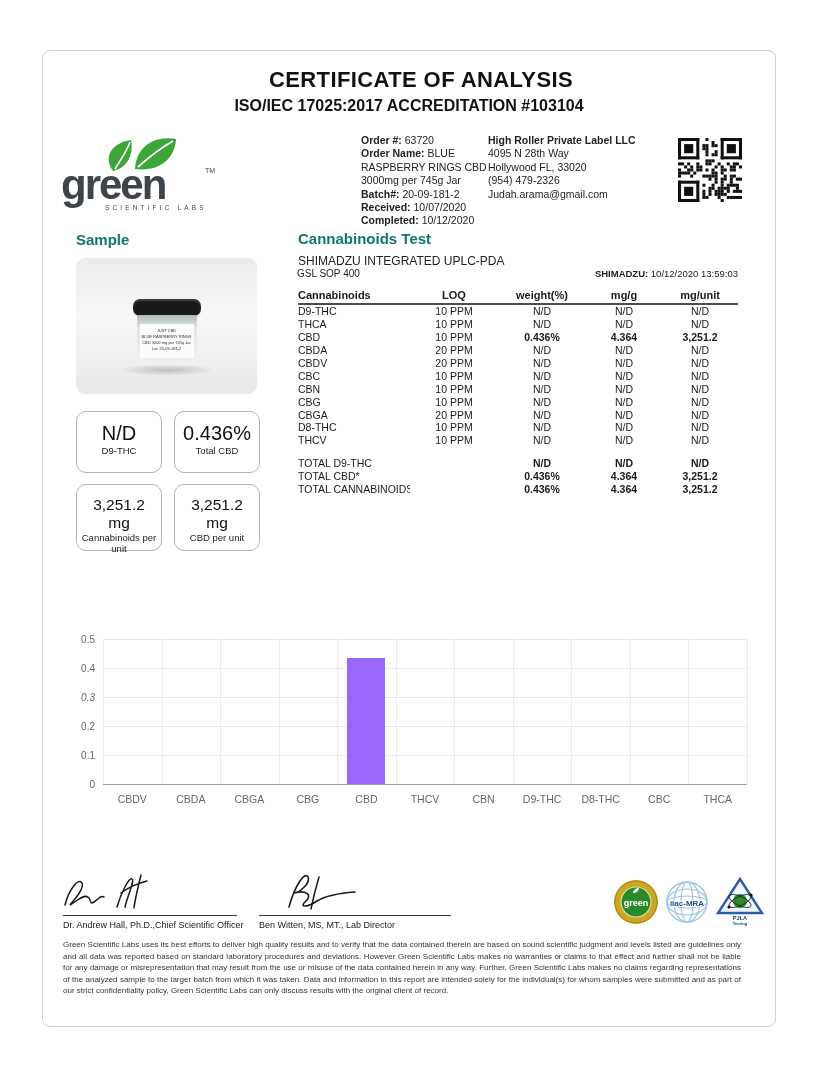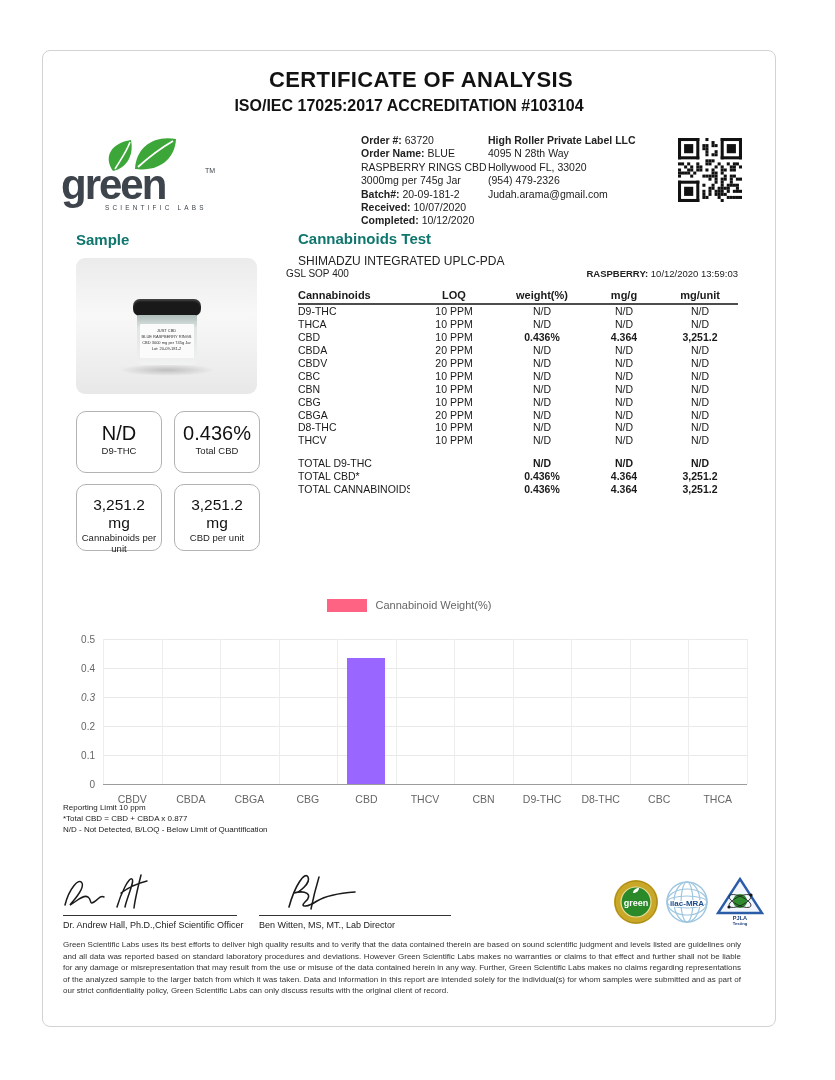--- a/index.html
+++ b/index.html
@@ -32,21 +32,21 @@
   .jar-label div{font-size:4px;line-height:6px;text-align:center;color:#333;white-space:nowrap;overflow:hidden;}
   
   .rbox{position:absolute;border:1px solid #b3b3b3;border-radius:10px;background:#fff;text-align:center;box-sizing:border-box;padding:0 4px;}
   .rbox .val{color:#111;}
   .rbox .cap{font-size:9.5px;line-height:11px;color:#222;}
   .rbox.big .val{margin-top:10px;font-size:20px;}
   .rbox.small .val{margin-top:11px;font-size:15.5px;}
   .unit-note{left:33px;top:511px;width:195px;font-size:9.5px;line-height:12.5px;color:#222;}
   
   .method1{left:255px;top:203px;font-size:12px;color:#222;}
-  .method2{left:243px;top:217px;font-size:10px;color:#222;}
+  .method2{left:254px;top:217px;font-size:10px;color:#222;}
   .uploaded{left:445px;top:217px;width:250px;text-align:right;font-size:9.5px;color:#222;}
   .uploaded b{font-weight:bold;}
   
   .ctable{left:255px;top:235px;width:440px;font-size:10.5px;color:#1a1a1a;}
   .trow{display:flex;height:12.9px;align-items:center;}
   .trow.th{font-weight:bold;font-size:11px;height:17px;border-bottom:2px solid #4d4d4d;}
   .c{overflow:hidden;white-space:nowrap;}
   .c0{width:112px;text-align:left;}
   .c1{width:88px;text-align:center;}
   .c2{width:88px;text-align:center;}
@@ -266,21 +266,21 @@
         </div>
     </div>
   </div>
 
   <div id="result-boxes"></div>
 
   <div class="abs section-heading" id="test-heading">Cannabinoids Test</div>
   <div class="abs method1">SHIMADZU INTEGRATED UPLC-PDA</div>
   <div class="abs method2">GSL SOP 400</div>
   <div class="abs uploaded">
-    <b>RASPBERRY:</b>
+    <b>SHIMADZU:</b>
     <span>10/12/2020 13:59:03</span>
   </div>
 
   <div class="abs ctable" id="ctable">
       <div class="trow th">
         <div class="c c0">Cannabinoids</div>
         <div class="c c1">LOQ</div>
         <div class="c c2">weight(%)</div>
         <div class="c c3">mg/g</div>
         <div class="c c4">mg/unit</div>
@@ -380,24 +380,20 @@
       <div class="trow">
         <div class="c c0">TOTAL CANNABINOIDS</div>
         <div class="c c1"></div>
         <div class="c c2" style="font-weight: bold;">0.436%</div>
         <div class="c c3" style="font-weight: bold;">4.364</div>
         <div class="c c4" style="font-weight: bold;">3,251.2</div>
       </div>
     </div>
 
   <div class="abs chart">
-    <div class="legend">
-      <div class="legend-swatch" id="legend-swatch" style="background: rgb(255, 99, 132);"></div>
-      <div class="legend-label">Cannabinoid Weight(%)</div>
-    </div>
     <div class="plot" id="plot">
         <div class="gl" style="top: 0%;"></div>
         <div class="ylab" style="top: 0%;">0.5</div>
         <div class="gl" style="top: 20%;"></div>
         <div class="ylab" style="top: 20%;">0.4</div>
         <div class="gl" style="top: 40%;"></div>
         <div class="ylab" style="top: 40%; font-style: italic;">0.3</div>
         <div class="gl" style="top: 60%;"></div>
         <div class="ylab" style="top: 60%;">0.2</div>
         <div class="gl" style="top: 80%;"></div>
@@ -424,25 +420,20 @@
         <div class="xlab" style="left: 40.9091%;">CBD</div>
         <div class="xlab" style="left: 50%;">THCV</div>
         <div class="xlab" style="left: 59.0909%;">CBN</div>
         <div class="xlab" style="left: 68.1818%;">D9-THC</div>
         <div class="xlab" style="left: 77.2727%;">D8-THC</div>
         <div class="xlab" style="left: 86.3636%;">CBC</div>
         <div class="xlab" style="left: 95.4545%;">THCA</div>
       </div>
   </div>
 
-  <div class="abs footnotes" id="footnotes">
-      <div>Reporting Limit 10 ppm</div>
-      <div>*Total CBD = CBD + CBDA x 0.877</div>
-      <div>N/D - Not Detected, B/LOQ - Below Limit of Quantification</div>
-    </div>
 
   <div class="abs sig-svg1">
     <svg width="160" height="44" viewBox="0 0 160 44">
       <path d="M6,34 C10,18 20,6 23,12 C26,18 14,30 11,34 C17,31 24,23 29,26 C33,29 30,34 35,31 C40,28 41,24 45,26" fill="none" stroke="#1a1a1a" stroke-width="1.5" stroke-linecap="round"></path>
       <path d="M58,36 C62,22 70,6 73,8 C76,10 68,26 66,36 M82,4 C79,16 76,28 75,37 M62,22 C70,16 80,12 88,10" fill="none" stroke="#1a1a1a" stroke-width="1.5" stroke-linecap="round"></path>
     </svg>
   </div>
   <div class="abs sig-svg2">
     <svg width="140" height="46" viewBox="0 0 140 46">
       <path d="M14,38 C20,16 30,2 33,8 C36,14 24,24 19,24 C30,21 39,25 30,33 C24,39 33,38 42,32 C52,26 66,24 80,23" fill="none" stroke="#1a1a1a" stroke-width="1.6" stroke-linecap="round"></path>

